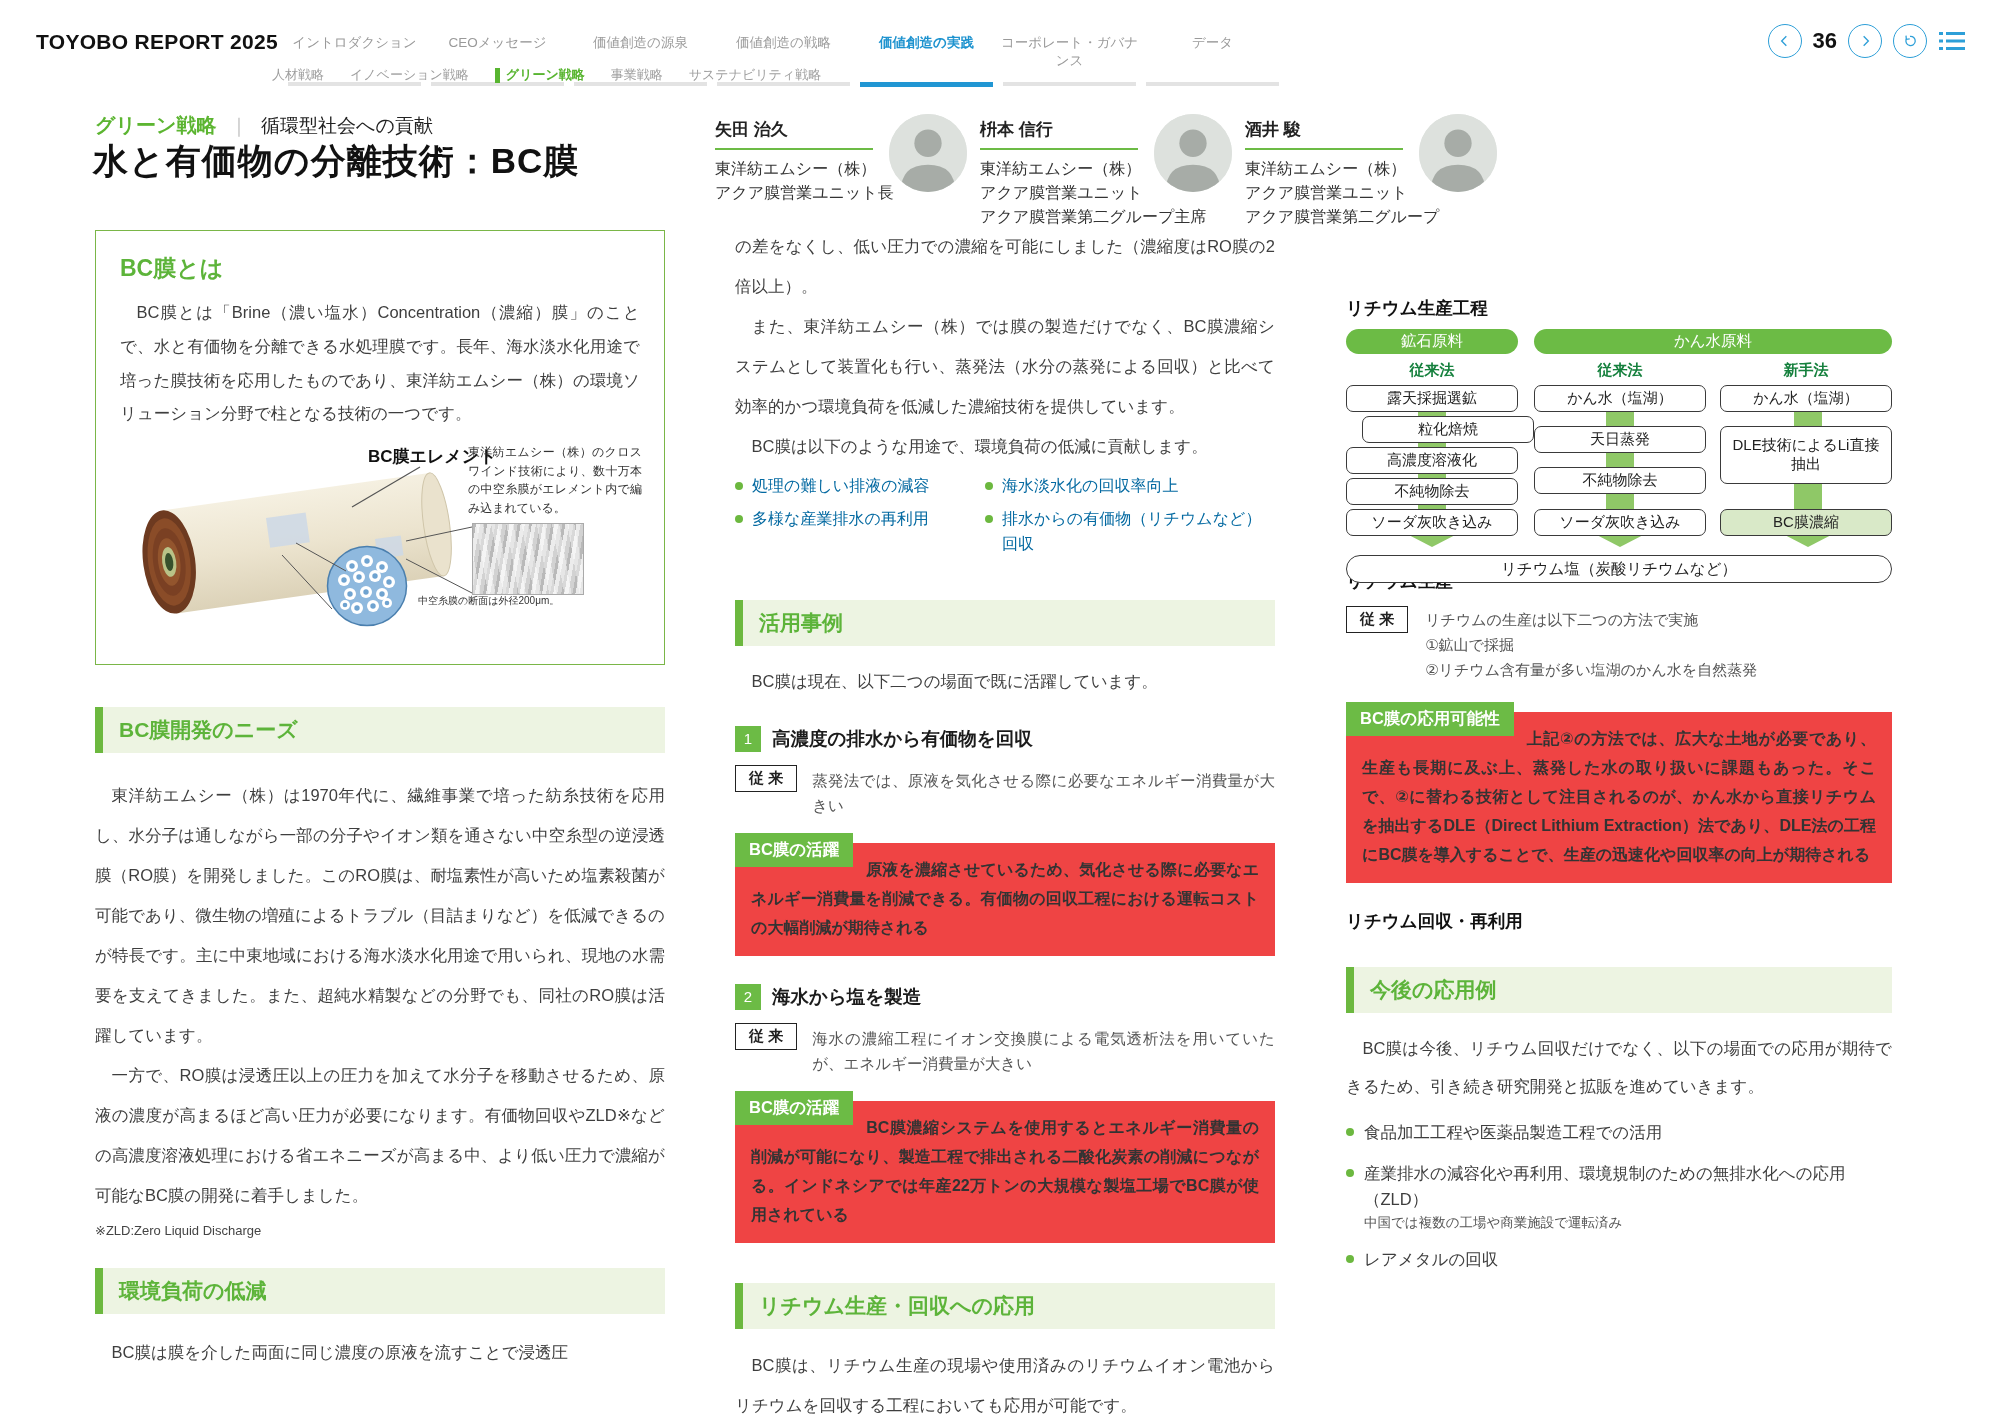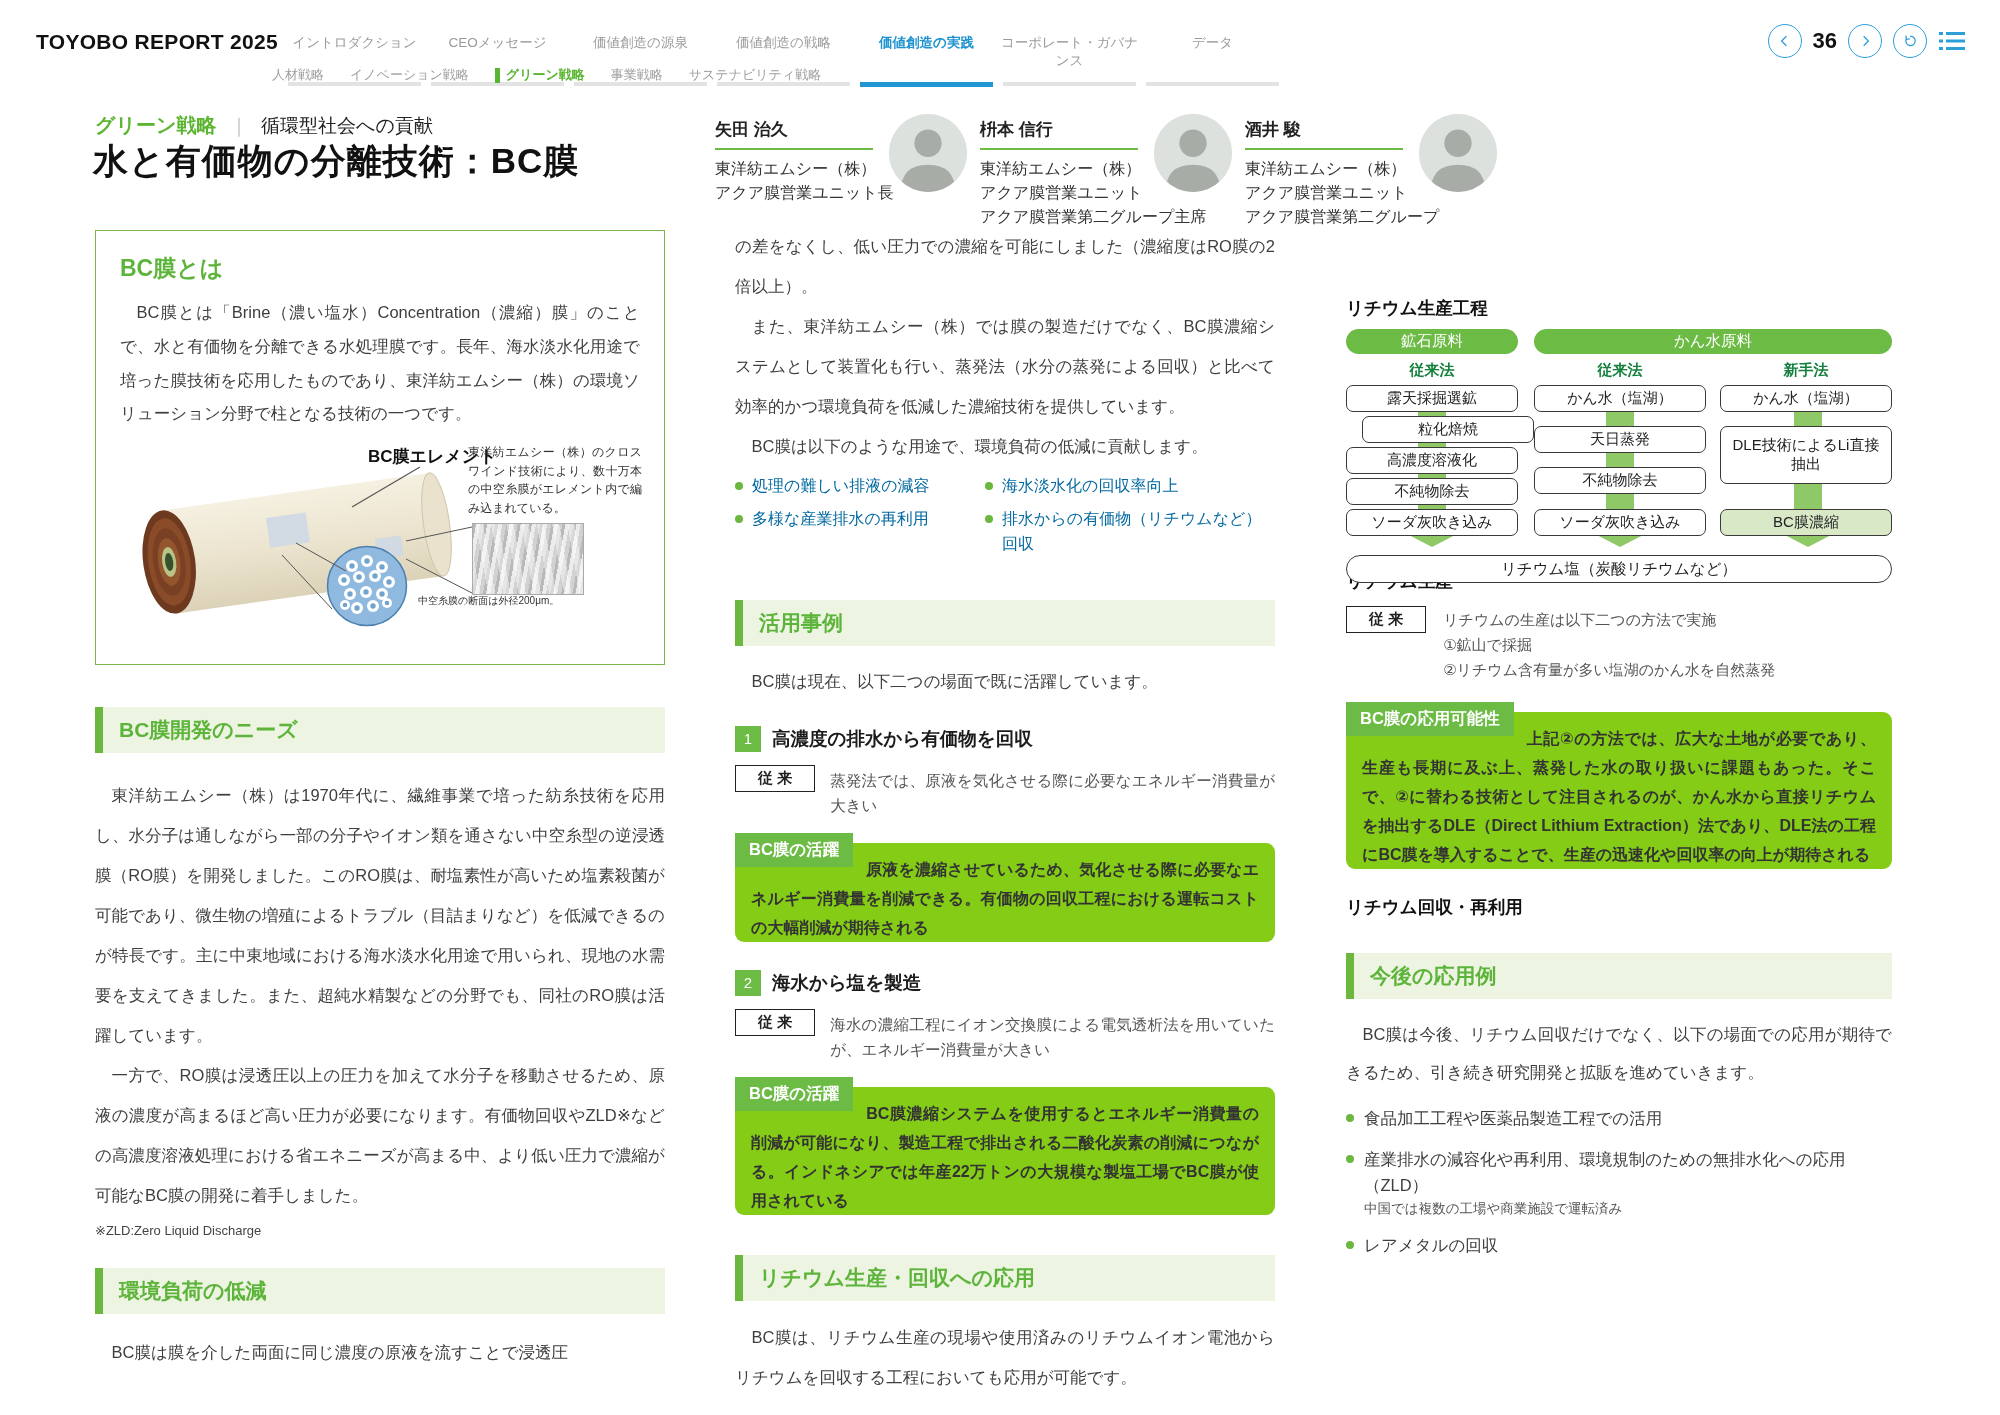--- a/index.html
+++ b/index.html
@@ -78,23 +78,23 @@
   .b-item::before { content:""; position:absolute; left:0; top:8px; width:8px; height:8px; border-radius:50%; background:#6cb83f; }
 
   
   .cases-intro { margin-top:20px; font-size:16.5px; color:#3e3e3e; text-indent:1em; line-height:1.9; }
   .case-item { margin-top:28px; }
   .case-head { display:flex; align-items:center; gap:11px; }
   .case-num { width:26px; height:26px; background:#6cbb45; color:#fff; font-size:15px;
               display:flex; align-items:center; justify-content:center; flex:none; }
   .case-title { font-size:18.5px; font-weight:bold; color:#1b1b1b; }
   .conv-row { display:flex; gap:15px; margin-top:13px; align-items:flex-start; }
-  .conv-label { border:1.8px solid #222; padding:3px 22px; font-weight:bold; font-size:15px; color:#222; white-space:nowrap; flex:none; }
+  .conv-label { border:1.8px solid #222; padding:3px 13px; font-weight:bold; font-size:15px; color:#222; white-space:nowrap; flex:none; }
   .conv-text { font-size:15.5px; color:#555; line-height:1.65; padding-top:3px; text-align:justify; }
-  .bc-box { background:#84cc16; margin-top:24px; padding:12px 16px 0;border-radius:9px; }
+  .bc-box { background:#ef4444; margin-top:24px; padding:12px 16px 14px; }
   .bc-label { float:left; background:#6cbb45; color:#fff; font-weight:bold; font-size:16.5px;
               padding:6px 14px; margin:-22px 13px 4px -16px; }
   .bc-text { font-size:16px; font-weight:bold; color:#333; line-height:29px; text-align:justify; }
 
   
   .flow-title { font-size:17.5px; font-weight:bold; color:#111; }
   .flow { position:relative; height:218px; margin-top:9px; }
   .pill { position:absolute; top:0; height:25px; background:#6cbb45; color:#fff; font-size:15.5px;
           display:flex; align-items:center; justify-content:center; border-radius:13px; }
   .method { position:absolute; top:32px; width:172px; text-align:center; font-size:15px; font-weight:bold; color:#15803d; }

